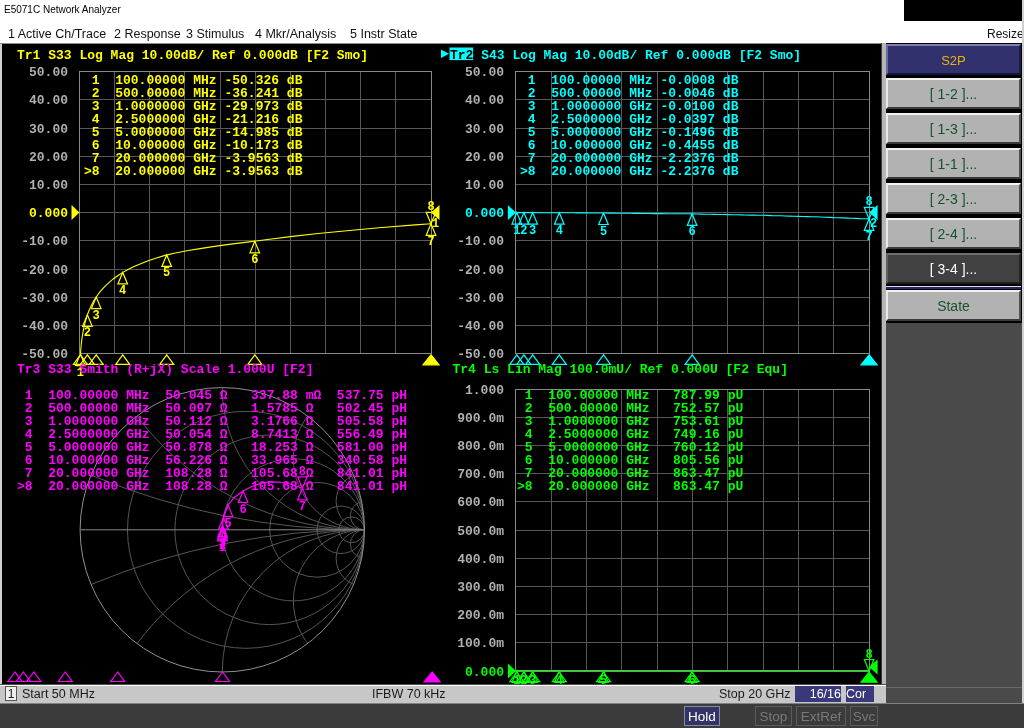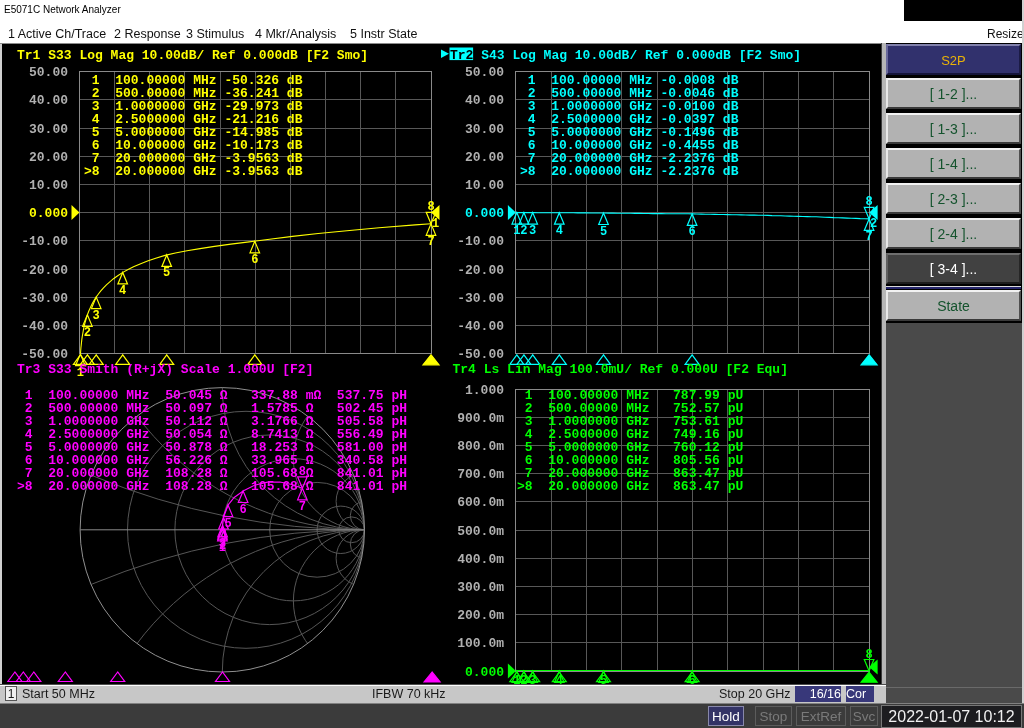--- a/index.html
+++ b/index.html
@@ -288,33 +288,32 @@
 </div>
 <div class="abs" style="left:0;top:43px;width:2px;height:641px;background:#d0d0d0"></div>
 <div class="abs" style="left:0;top:42.5px;width:882px;height:1px;background:#8a8a8a"></div>
 <div class="abs" style="left:881px;top:43px;width:4.5px;height:660px;background:#b6b6b6;border-left:1px solid #3c3c3c"></div>
 <div class="abs" style="left:885.5px;top:323px;width:136.5px;height:380px;background:#4a4a4a"></div>
 <div class="abs" style="left:885.5px;top:687px;width:136.5px;height:1px;background:#6a6a6a"></div>
 <div class="abs" style="left:1022px;top:0;width:2px;height:728px;background:#d0d0d0"></div>
 <div class="abs" style="left:886px;top:44px;width:135px;height:31px;background:#31316d;color:#eab308;font-size:13px;text-align:center;line-height:29px;border-top:2px solid #8181ac;border-left:2px solid #6a6a9c;border-right:2px solid #1b1b45;border-bottom:2px solid #14143a">S2P</div>
 <div class="btn" style="top:78px">[ 1-2 ]...</div>
 <div class="btn" style="top:113px">[ 1-3 ]...</div>
-<div class="btn" style="top:148px">[ 1-4 ]...</div>
+<div class="btn" style="top:148px">[ 1-1 ]...</div>
 <div class="btn" style="top:183px">[ 2-3 ]...</div>
 <div class="btn" style="top:218px">[ 2-4 ]...</div>
 <div class="btn" style="top:253px;background:#414141;color:#fff;border-top:2px solid #6e6e6e;border-left:2px solid #606060;border-right:2px solid #262626;border-bottom:2px solid #1d1d1d">[ 3-4 ]...</div>
 <div class="abs" style="left:886px;top:285.5px;width:135px;height:1px;background:#d8d8d8"></div>
 <div class="abs" style="left:886px;top:286.5px;width:135px;height:2px;background:#25256b"></div>
 <div class="btn" style="top:290px">State</div>
 <div class="abs" id="statusbar">
 <span style="left:5px;top:1px;width:12px;height:15px;background:#efefef;border:1px solid #555;text-align:center;line-height:15px;font-size:12px">1</span>
 <span style="left:22px">Start 50 MHz</span>
 <span style="left:372px">IFBW 70 kHz</span>
 <span style="left:719px">Stop 20 GHz</span>
 <span style="left:795px;top:1px;width:46px;height:16px;background:#38387a;color:#fff;text-align:right;line-height:16px">16/16</span>
 <span style="left:846px;top:1px;width:28px;height:16px;background:#38387a;color:#fff;text-align:left;line-height:16px">Cor</span>
 </div>
 <div class="abs" id="bottombar">
-<div class="bbx" style="left:708px;width:36px;background:#333366;border-color:#8888aa;color:#fff">Hold</div>
+<div class="bbx" style="left:684px;width:36px;background:#333366;border-color:#8888aa;color:#fff">Hold</div>
 <div class="bbx" style="left:755px;width:37px">Stop</div>
 <div class="bbx" style="left:796px;width:50px">ExtRef</div>
 <div class="bbx" style="left:850px;width:28px">Svc</div>
-<div class="bbx" style="left:881px;top:1px;width:141px;height:23px;background:#1d1d20;border-color:#777;color:#f0f0f0;line-height:22px;font-size:16px">2022-01-07 10:12</div>
 </div>
 </body></html>

